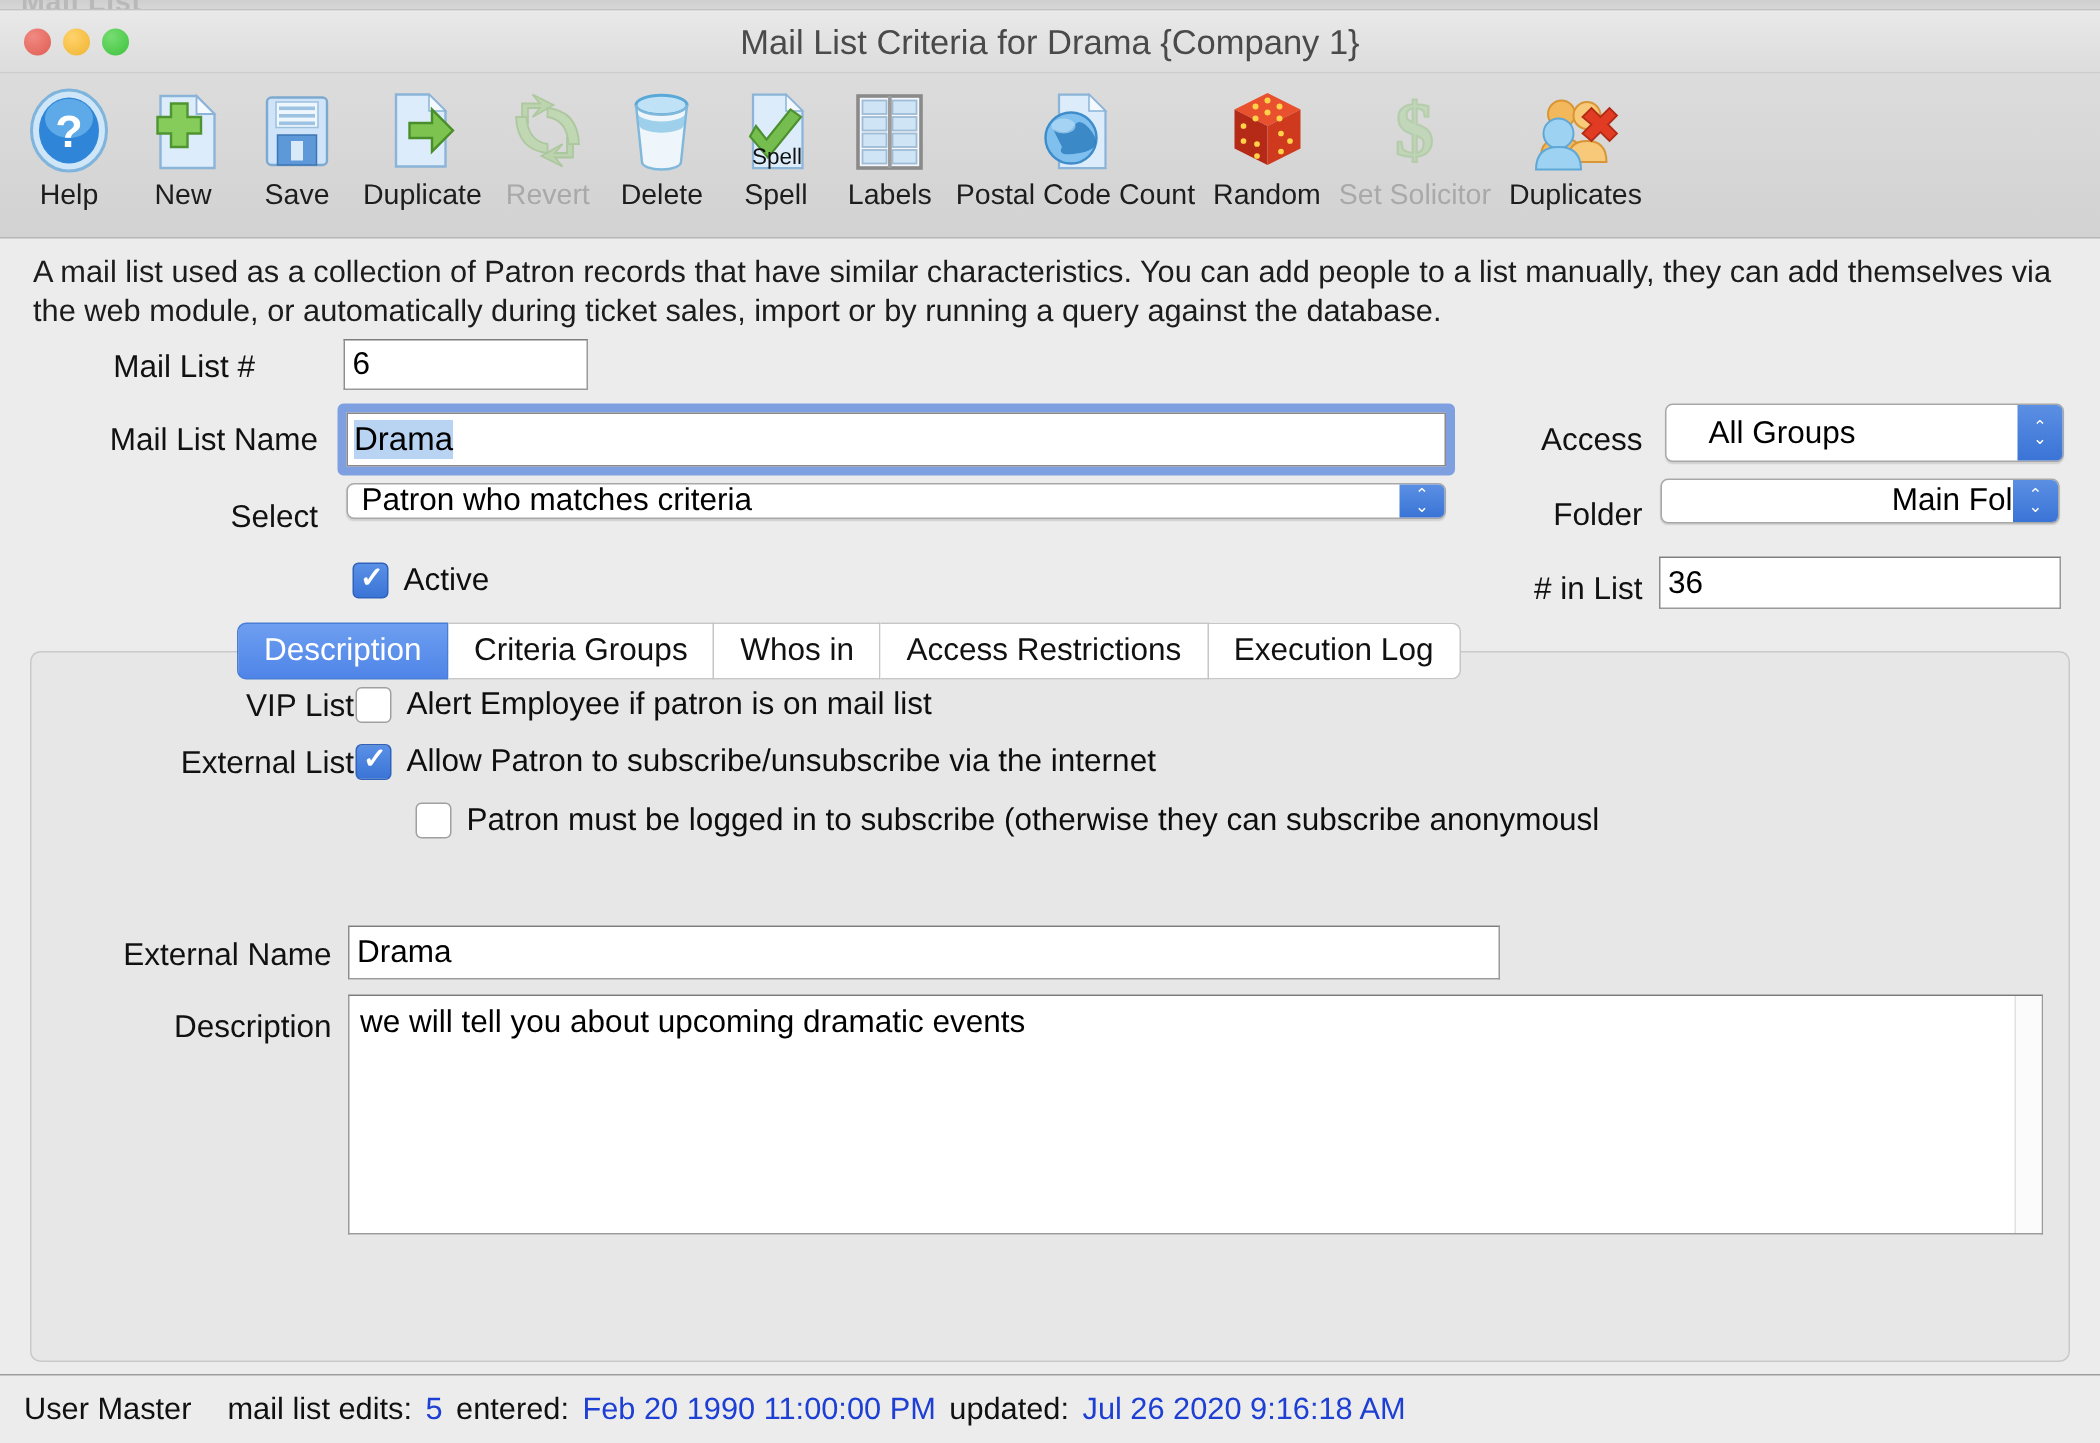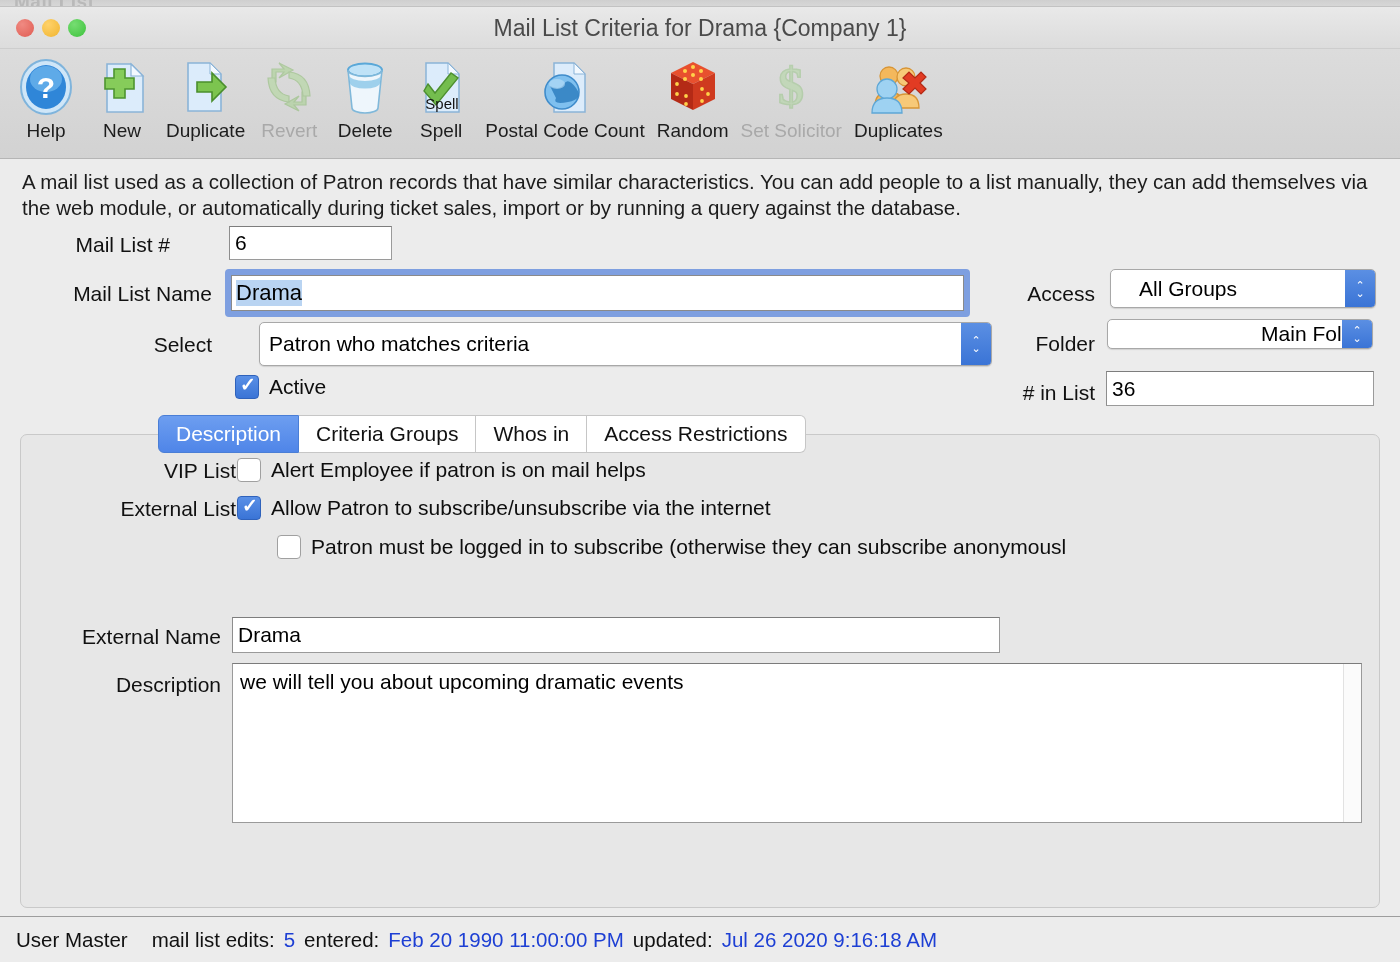--- a/index.html
+++ b/index.html
@@ -234,20 +234,34 @@
       <div class="glyph">
         <svg width="62" height="62" viewBox="0 0 62 62">
           <path d="M16 8 h24 l12 12 v36 h-36 z" fill="#dcecfb" stroke="#8bb4d8" stroke-width="1.6"></path>
           <path d="M40 8 l12 12 h-12 z" fill="#f3f9ff" stroke="#8bb4d8" stroke-width="1.2"></path>
           <path d="M14 22 h9 v-9 h11 v9 h9 v11 h-9 v9 h-11 v-9 h-9 z" fill="#86cc5a" stroke="#4e9430" stroke-width="1.6"></path>
         </svg>
       </div>
       <div class="lbl">New</div>
     </div>
 
+    <div class="tbtn">
+      <div class="glyph">
+        <svg width="62" height="62" viewBox="0 0 62 62">
+          <rect x="11" y="9" width="40" height="45" rx="3" fill="#cfe4f8" stroke="#7ea9cf" stroke-width="1.6"></rect>
+          <rect x="17" y="12" width="28" height="17" fill="#eef6fe" stroke="#9dc0dd"></rect>
+          <rect x="19" y="15" width="24" height="2.4" fill="#9ec3e2"></rect>
+          <rect x="19" y="20" width="24" height="2.4" fill="#9ec3e2"></rect>
+          <rect x="19" y="25" width="24" height="2.4" fill="#9ec3e2"></rect>
+          <rect x="18" y="34" width="26" height="20" fill="#5d98d8" stroke="#3e75b4"></rect>
+          <rect x="27" y="38" width="8" height="13" fill="#d9e9f8"></rect>
+        </svg>
+      </div>
+      <div class="lbl">Save</div>
+    </div>
 
     <div class="tbtn">
       <div class="glyph">
         <svg width="62" height="62" viewBox="0 0 62 62">
           <path d="M13 7 h22 l11 11 v37 h-33 z" fill="#dcecfb" stroke="#8bb4d8" stroke-width="1.6"></path>
           <path d="M35 7 l11 11 h-11 z" fill="#f3f9ff" stroke="#8bb4d8"></path>
           <path d="M22 26 h15 v-9 l14 14 -14 14 v-9 h-15 z" fill="#7cc44f" stroke="#4a8e2c" stroke-width="1.6"></path>
         </svg>
       </div>
       <div class="lbl">Duplicate</div>
@@ -282,20 +296,39 @@
         <svg width="62" height="62" viewBox="0 0 62 62">
           <path d="M16 7 h22 l11 11 v38 h-33 z" fill="#dcecfb" stroke="#8bb4d8" stroke-width="1.5"></path>
           <path d="M38 7 l11 11 h-11 z" fill="#f3f9ff" stroke="#8bb4d8"></path>
           <path d="M18 28 l7 9 16 -20 7 5 -22 27 -12 -14 z" fill="#74bd4e" stroke="#4d8f2f" stroke-width="1.4"></path>
           <text x="32" y="53" font-size="15" font-family="Liberation Sans, sans-serif" fill="#111" text-anchor="middle">Spell</text>
         </svg>
       </div>
       <div class="lbl">Spell</div>
     </div>
 
+    <div class="tbtn">
+      <div class="glyph">
+        <svg width="62" height="62" viewBox="0 0 62 62">
+          <rect x="10" y="8" width="42" height="48" fill="#f4f8fc" stroke="#8a8a8a" stroke-width="2.4"></rect>
+          <g fill="#cfe4f5" stroke="#9fbcd4" stroke-width="1.2">
+            <rect x="13" y="11" width="16" height="9"></rect>
+              <rect x="33" y="11" width="16" height="9"></rect>
+            <rect x="13" y="22" width="16" height="9"></rect>
+              <rect x="33" y="22" width="16" height="9"></rect>
+            <rect x="13" y="33" width="16" height="9"></rect>
+              <rect x="33" y="33" width="16" height="9"></rect>
+            <rect x="13" y="44" width="16" height="9"></rect>
+              <rect x="33" y="44" width="16" height="9"></rect>
+          </g>
+          <rect x="30" y="8" width="2.5" height="48" fill="#9b9b9b"></rect>
+        </svg>
+      </div>
+      <div class="lbl">Labels</div>
+    </div>
 
     <div class="tbtn">
       <div class="glyph">
         <svg width="62" height="62" viewBox="0 0 62 62">
           <path d="M20 7 h20 l11 11 v38 h-31 z" fill="#dcecfb" stroke="#8bb4d8" stroke-width="1.5"></path>
           <path d="M40 7 l11 11 h-11 z" fill="#f3f9ff" stroke="#8bb4d8"></path>
           <circle cx="28" cy="36" r="17" fill="#7fc0ef" stroke="#3f8ccb" stroke-width="1.6"></circle>
           <path d="M16 30 q10 5 14 -2 t12 4 -8 14 -12 -4 z" fill="#2f7fbf" opacity=".85"></path>
           <ellipse cx="23" cy="28" rx="8" ry="5" fill="#bde0f7" opacity=".6"></ellipse>
         </svg>
@@ -363,21 +396,21 @@
     <div class="tfield" style="left:229px; top:1px; width:163px; height:34px;">6</div>
 
     <div class="lbl-r" style="left:20px; top:57px; width:192px;">Mail List Name</div>
     <div class="focus-ring" style="left:225px; top:44px; width:745px; height:48px;">
       <div class="inner">
         <span class="sel-text">Drama</span>
       </div>
     </div>
 
     <div class="lbl-r" style="left:20px; top:108px; width:192px;">Select</div>
-    <div class="popup" style="left:231px; top:97px; width:733px; height:44px;margin-left:28px;">
+    <div class="popup" style="left:231px; top:97px; width:733px; height:24px;">
       <span>Patron who matches criteria</span>
       <span class="arrows">
         <span>⌃</span>
           <span>⌄</span>
       </span>
     </div>
 
     <div class="ck-row" style="left:235px; top:150px;">
       <span class="cbx on"></span>
       <span class="txt">Active</span>
@@ -405,29 +438,30 @@
     <div class="tfield" style="left:1106px; top:146px; width:268px; height:35px;">36</div>
   </div>
 
   <div class="tabs-wrap">
 
     <div class="tabstrip">
       <div class="tab active">Description</div>
       <div class="tab">Criteria Groups</div>
       <div class="tab">Whos in</div>
       <div class="tab">Access Restrictions</div>
+      <div class="tab">Execution Log</div>
     </div>
 
     <div class="panel">
       <div class="panel-inner">
 
         <div class="lbl-r" style="left:0px; top:24px; width:215px;">VIP List</div>
         <div class="ck-row" style="left:216px; top:23px;">
           <span class="cbx"></span>
-          <span class="txt">Alert Employee if patron is on mail helps</span>
+          <span class="txt">Alert Employee if patron is on mail list</span>
         </div>
 
         <div class="lbl-r" style="left:0px; top:62px; width:215px;">External List</div>
         <div class="ck-row" style="left:216px; top:61px;">
           <span class="cbx on"></span>
           <span class="txt">Allow Patron to subscribe/unsubscribe via the internet</span>
         </div>
 
         <div class="ck-row" style="left:256px; top:100px;">
           <span class="cbx"></span>

